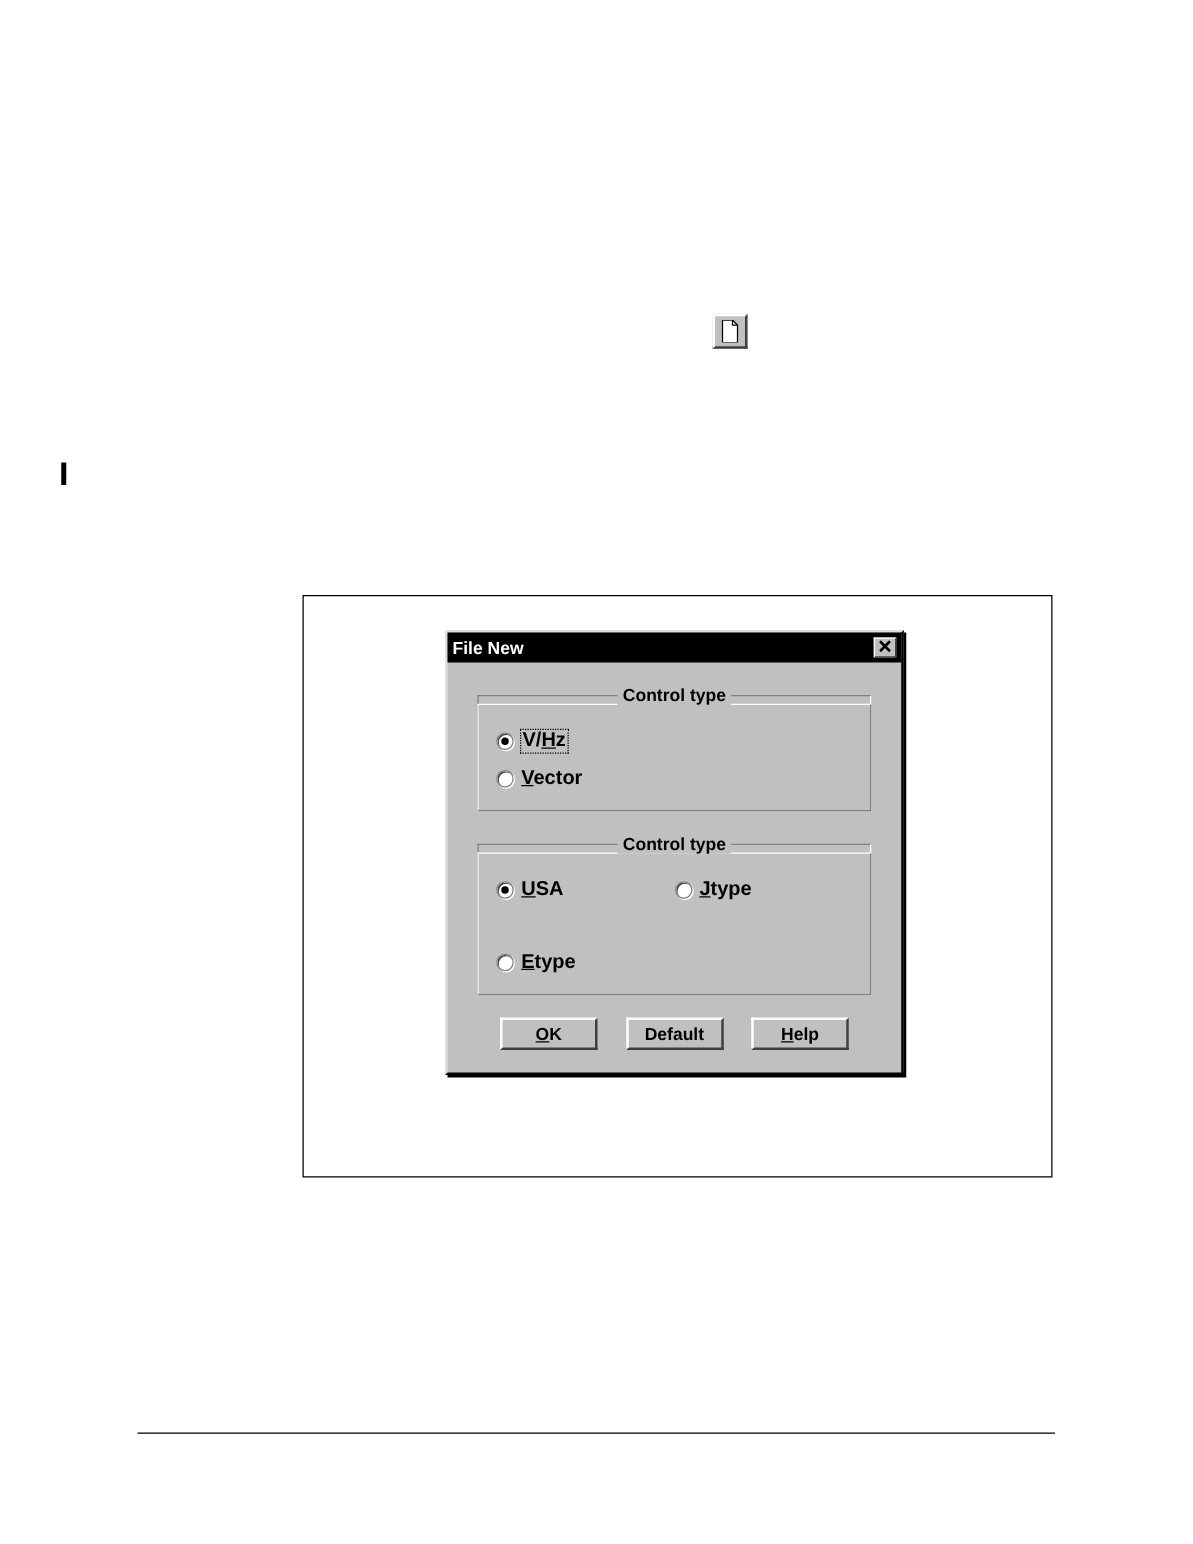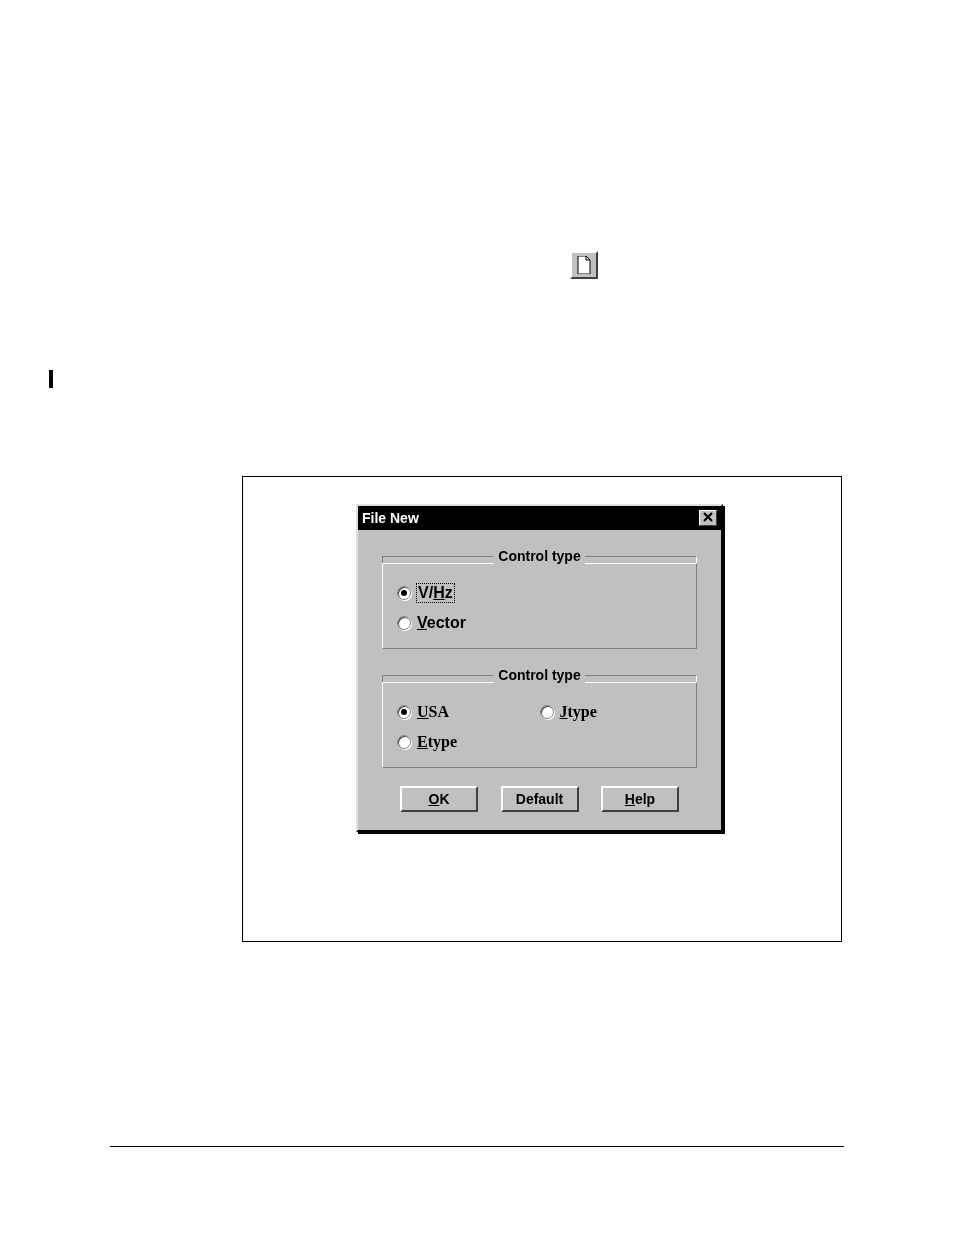--- a/index.html
+++ b/index.html
@@ -145,22 +145,21 @@
       display: inline-block;
     }
     .focus-rect {
       outline: 1px dotted #000;
       padding: 0 1px;
     }
     .u { text-decoration: underline; }
     .default-grid {
       display: grid;
       grid-template-columns: 1fr 1fr;
-      row-gap: 0;
-      font-family: Liberation Serif, serif;
+      row-gap: 28px;
     }
     .button-row {
       display: flex;
       justify-content: space-between;
       padding: 0 18px;
       margin-top: 2px;
     }
     .win-button {
       width: 78px;
       height: 26px;

